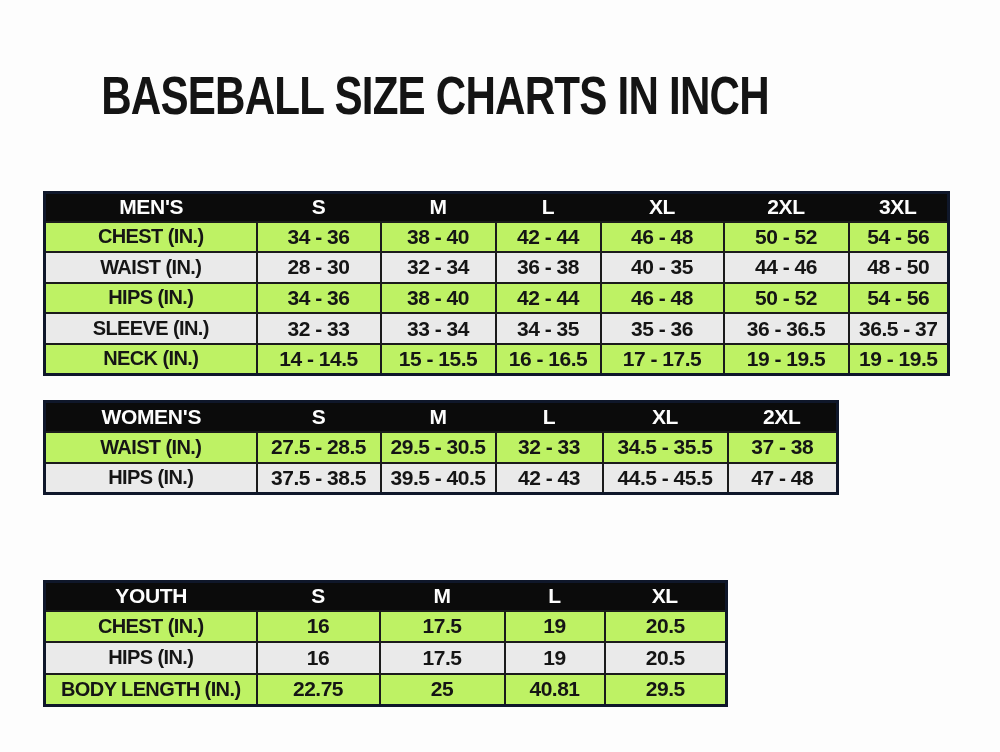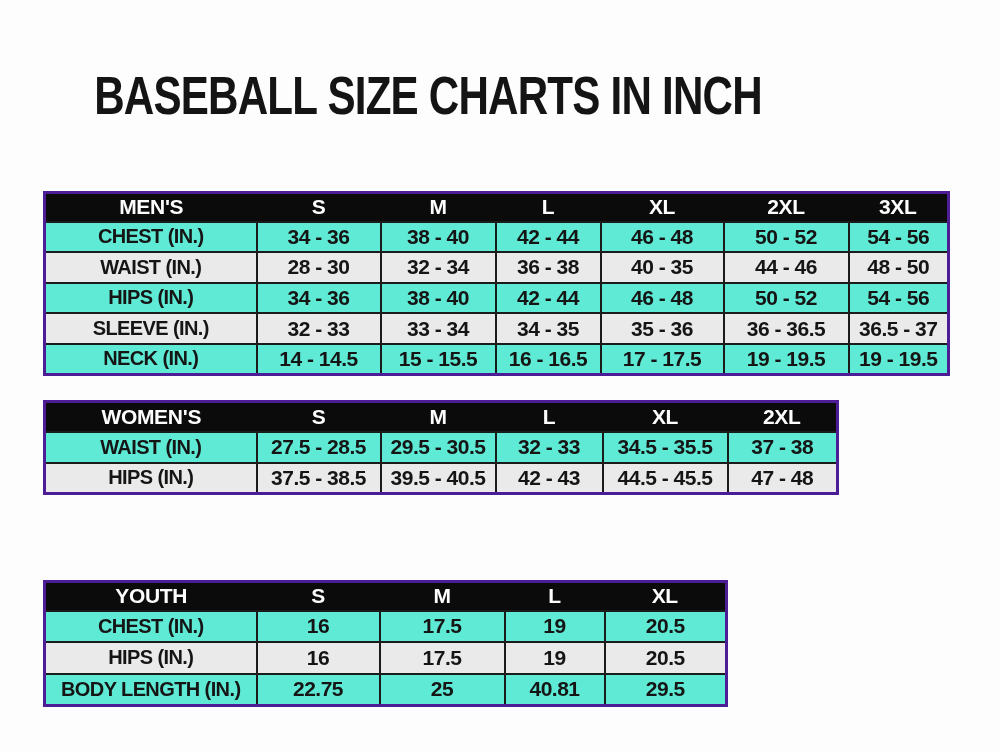--- a/index.html
+++ b/index.html
@@ -16,20 +16,21 @@
     width: 1000px;
     height: 752px;
     background: #fdfdfd;
   }
   .title-wrap {
     position: absolute;
     top: 64px;
     left: 0;
     width: 792px;
     text-align: center;
+    padding-left: 7px;
   }
   .title-wrap span {
     display: inline-block;
     font-size: 54px;
     font-weight: bold;
     color: #141414;
     letter-spacing: -1px;
     white-space: nowrap;
     transform: scaleX(0.78);
     transform-origin: center;
@@ -37,21 +38,21 @@
   .size-chart { position: absolute; }
   .t-men   { left: 43px; top: 191px; width: 906px; }
   .t-women { left: 43px; top: 400px; width: 633px; }
   .t-youth { left: 43px; top: 580px; width: 683px; }
 
   table.size-grid {
     border-collapse: collapse;
     table-layout: fixed;
     width: 100%;
     background: #fbfbfb;
-    border: 3px solid #4c1d95;
+    border: 3px solid #0f172a;
   }
   table.size-grid thead th {
     background: #0b0b0b;
     color: #fdfdfd;
     border: 0;
     border-bottom: 2px solid #1b1b1b;
     font-size: 21px;
     font-weight: bold;
     letter-spacing: -0.3px;
     padding: 0;
@@ -69,21 +70,21 @@
     text-align: center;
     vertical-align: middle;
     color: #151515;
     font-weight: bold;
     overflow: hidden;
     white-space: nowrap;
   }
   table.size-grid tbody th { font-size: 20px; letter-spacing: -0.6px; }
   table.size-grid tbody td { font-size: 21px; letter-spacing: -0.5px; }
 
-  table.size-grid tbody tr { background: #5eead4; }
+  table.size-grid tbody tr { background: #bef264; }
   table.size-grid tbody tr:nth-child(even) { background: #eaeaea; }
 
   .t-men   tbody tr { height: 30.6px; }
   .t-women tbody tr { height: 31px;   }
   .t-youth tbody tr { height: 31.5px; }
 </style>
 </head>
 <body>
 
 <div class="page">

